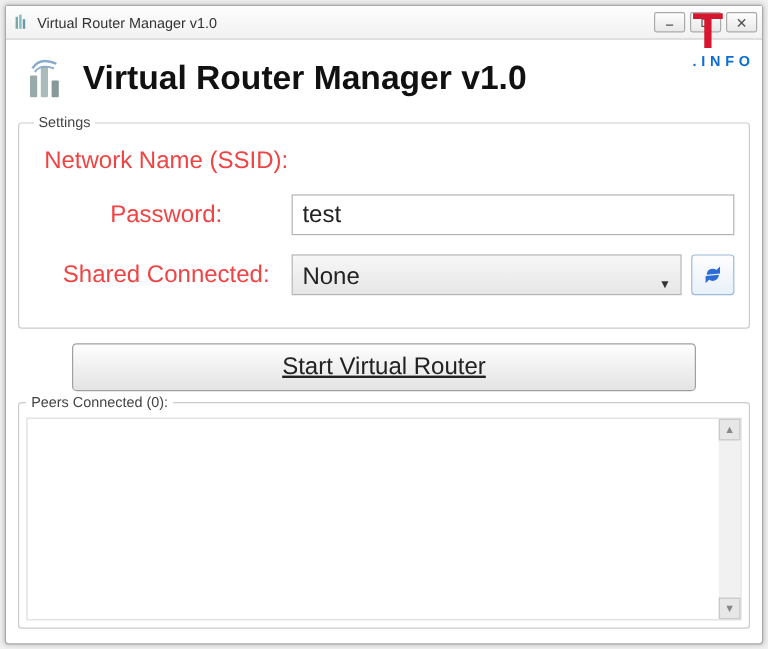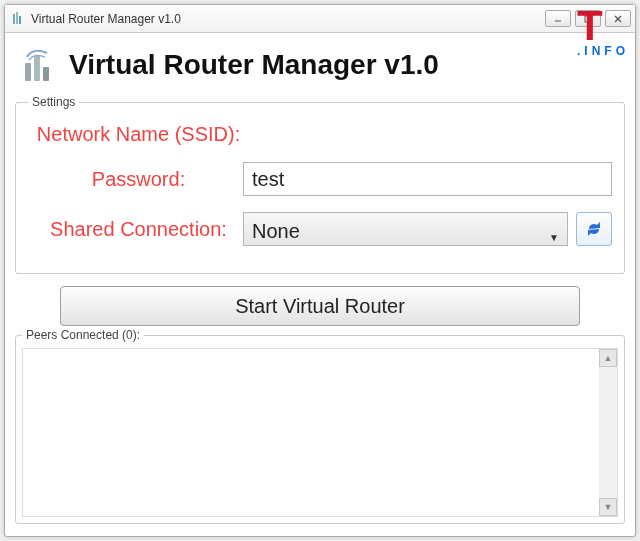--- a/index.html
+++ b/index.html
@@ -187,20 +187,21 @@
       display: block;
       width: 520px;
       height: 40px;
       margin: 0 auto;
       border: 1px solid #9f9f9f;
       border-radius: 4px;
       background: linear-gradient(#fefefe, #e3e3e3);
       font-size: 20px;
       color: #222;
       cursor: pointer;
+      text-decoration: underline;
     }
     fieldset.peers {
       height: 196px;
       position: relative;
       padding: 6px;
     }
     .peers-list {
       width: 100%;
       height: 100%;
       background: #fff;
@@ -288,21 +289,21 @@
       <div class="form-row">
         <div class="form-label">Network Name (SSID):</div>
       </div>
 
       <div class="form-row">
         <div class="form-label">Password:</div>
         <input class="text-input" type="text" value="test" style="">
       </div>
 
       <div class="form-row" style="margin-bottom:4px">
-        <div class="form-label">Shared Connection:</div>
+        <div class="form-label">Shared Connected:</div>
         <div class="combo-wrap">
           <div class="combo">
             <span>None</span>
             <span class="combo-arrow">▼</span>
           </div>
           <div class="refresh-btn">
             <svg width="20" height="20" viewBox="0 0 20 20">
               <path d="M5 10 A5 5 0 0 1 14 7 L12 7 L16 3 L16 9 Z" fill="#2b6dd4"></path>
               <path d="M15 10 A5 5 0 0 1 6 13 L8 13 L4 17 L4 11 Z" fill="#2b6dd4"></path>
             </svg>

